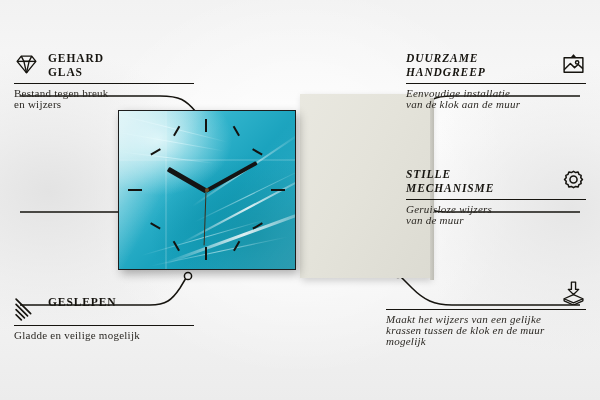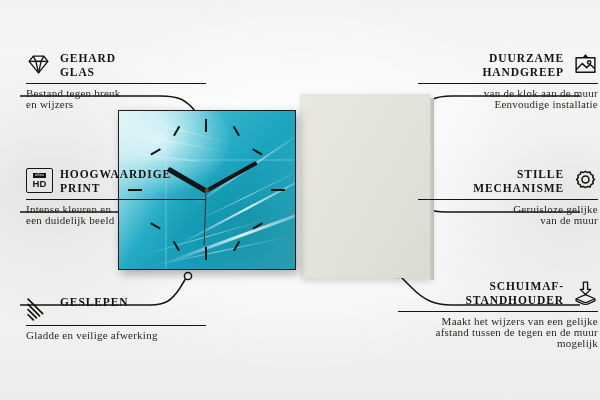--- a/index.html
+++ b/index.html
@@ -84,23 +84,23 @@
   .quad{position:absolute;background:rgba(255,255,255,.14);}
   #clockglass{
     position:absolute;left:0;top:0;width:100%;height:100%;
     background:linear-gradient(125deg,rgba(255,255,255,.28) 0%,rgba(255,255,255,0) 40%,rgba(255,255,255,0) 60%,rgba(255,255,255,.12) 100%);
   }
   .tick{position:absolute;background:#14120f;transform-origin:center;}
   .hand{position:absolute;background:#141414;border-radius:1px;transform-origin:left center;}
   #hub{position:absolute;width:4px;height:4px;border-radius:50%;background:#6b4a22;left:86px;top:77px;}
 
   
-  .callout{position:absolute;width:180px;margin-left:12px;}
+  .callout{position:absolute;width:180px;}
   .callout.left{text-align:left;}
-  .callout.right{text-align:right;}
+  .callout.right{font-style:italic;}
   .ctop{display:flex;align-items:flex-start;gap:9px;}
   .callout.right .ctop{flex-direction:row-reverse;}
   .ctitle{
     font-family:"Liberation Serif",serif;
     font-weight:bold;font-size:11.5px;line-height:13.5px;
     letter-spacing:.9px;color:#16140f;text-transform:uppercase;
     flex:1;
   }
   .rule{height:1.2px;background:#16140f;margin:4px 0 4px 0;}
   .cdesc{
@@ -209,116 +209,93 @@
         <div>GLAS</div>
       </div>
     </div>
     <div class="rule"></div>
     <div class="cdesc">
       <div>Bestand tegen breuk</div>
       <div>en wijzers</div>
     </div>
   </div>
 
-  <div class="callout left" style="left:14px;top:168px;">
-    <div class="ctop">
-      <span class="ico">
-        <span class="hdbox">
-          <span class="u">ultra</span>
-          <span class="h">HD</span>
-        </span>
-      </span>
-      <div class="ctitle">
-        <div>HOOGWAARDIGE</div>
-        <div>PRINT</div>
-      </div>
-    </div>
-    <div class="rule"></div>
-    <div class="cdesc">
-      <div>Intense kleuren en</div>
-      <div>een duidelijk beeld</div>
-    </div>
-  </div>
 
   <div class="callout left" style="left:14px;top:296px;">
     <div class="ctop">
       <span class="ico">
         <svg viewBox="0 0 24 24" fill="none" stroke="currentColor" stroke-width="1.6" stroke-linecap="round">
           <path d="M2 3 L16 17"></path>
             <path d="M2 8 L13 19"></path>
             <path d="M2 13 L10 21"></path>
             <path d="M2 18 L7 23"></path>
         </svg>
       </span>
       <div class="ctitle">
         <div>GESLEPEN</div>
       </div>
     </div>
     <div class="rule"></div>
     <div class="cdesc">
-      <div>Gladde en veilige afwerking</div>
+      <div>Gladde en veilige mogelijk</div>
     </div>
   </div>
 
   <div class="callout right" style="left:406px;top:52px;">
     <div class="ctop">
       <span class="ico">
         <svg viewBox="0 0 24 24" fill="none" stroke="currentColor" stroke-width="1.4" stroke-linejoin="round">
           <rect x="3" y="5.5" width="18" height="14"></rect>
           <path d="M3 17 L9 11 L13 15 L16.5 12 L21 16"></path>
           <circle cx="15.5" cy="10" r="1.6"></circle>
           <path d="M10 5.5 L12 3 L14 5.5"></path>
         </svg>
       </span>
       <div class="ctitle">
         <div>DUURZAME</div>
         <div>HANDGREEP</div>
       </div>
     </div>
     <div class="rule"></div>
     <div class="cdesc">
+      <div>Eenvoudige installatie</div>
       <div>van de klok aan de muur</div>
-      <div>Eenvoudige installatie</div>
     </div>
   </div>
 
   <div class="callout right" style="left:406px;top:168px;">
     <div class="ctop">
       <span class="ico">
         <svg viewBox="0 0 24 24" fill="none" stroke="currentColor" stroke-width="1.5" stroke-linejoin="round">
           <path d="M12 3.2 L14.1 4.4 L16.4 3.9 L17.2 6.1 L19.3 7.1 L19 9.4 L20.6 11 L19 12.7 L19.3 15 L17.2 16 L16.4 18.2 L14.1 17.7 L12 18.9 L9.9 17.7 L7.6 18.2 L6.8 16 L4.7 15 L5 12.7 L3.4 11 L5 9.4 L4.7 7.1 L6.8 6.1 L7.6 3.9 L9.9 4.4 Z"></path>
           <circle cx="12" cy="11" r="3.4"></circle>
         </svg>
       </span>
       <div class="ctitle">
         <div>STILLE</div>
         <div>MECHANISME</div>
       </div>
     </div>
     <div class="rule"></div>
     <div class="cdesc">
-      <div>Geruisloze gelijke</div>
+      <div>Geruisloze wijzers</div>
       <div>van de muur</div>
     </div>
   </div>
 
   <div class="callout right" style="left:386px;top:280px;width:200px;">
     <div class="ctop">
       <span class="ico">
         <svg viewBox="0 0 24 24" fill="none" stroke="currentColor" stroke-width="1.3" stroke-linejoin="round">
           <path d="M10 2 H14 V9 H17 L12 14 L7 9 H10 Z"></path>
           <path d="M12 14 L3 18 L12 22 L21 18 Z"></path>
           <path d="M3 18 L3 20 L12 24 L21 20 L21 18"></path>
         </svg>
       </span>
-      <div class="ctitle">
-        <div>SCHUIMAF-</div>
-        <div>STANDHOUDER</div>
-      </div>
     </div>
     <div class="rule"></div>
     <div class="cdesc">
       <div>Maakt het wijzers van een gelijke</div>
-      <div>afstand tussen de tegen en de muur mogelijk</div>
+      <div>krassen tussen de klok en de muur mogelijk</div>
     </div>
   </div>
 
 </div>
 
 </body></html>

